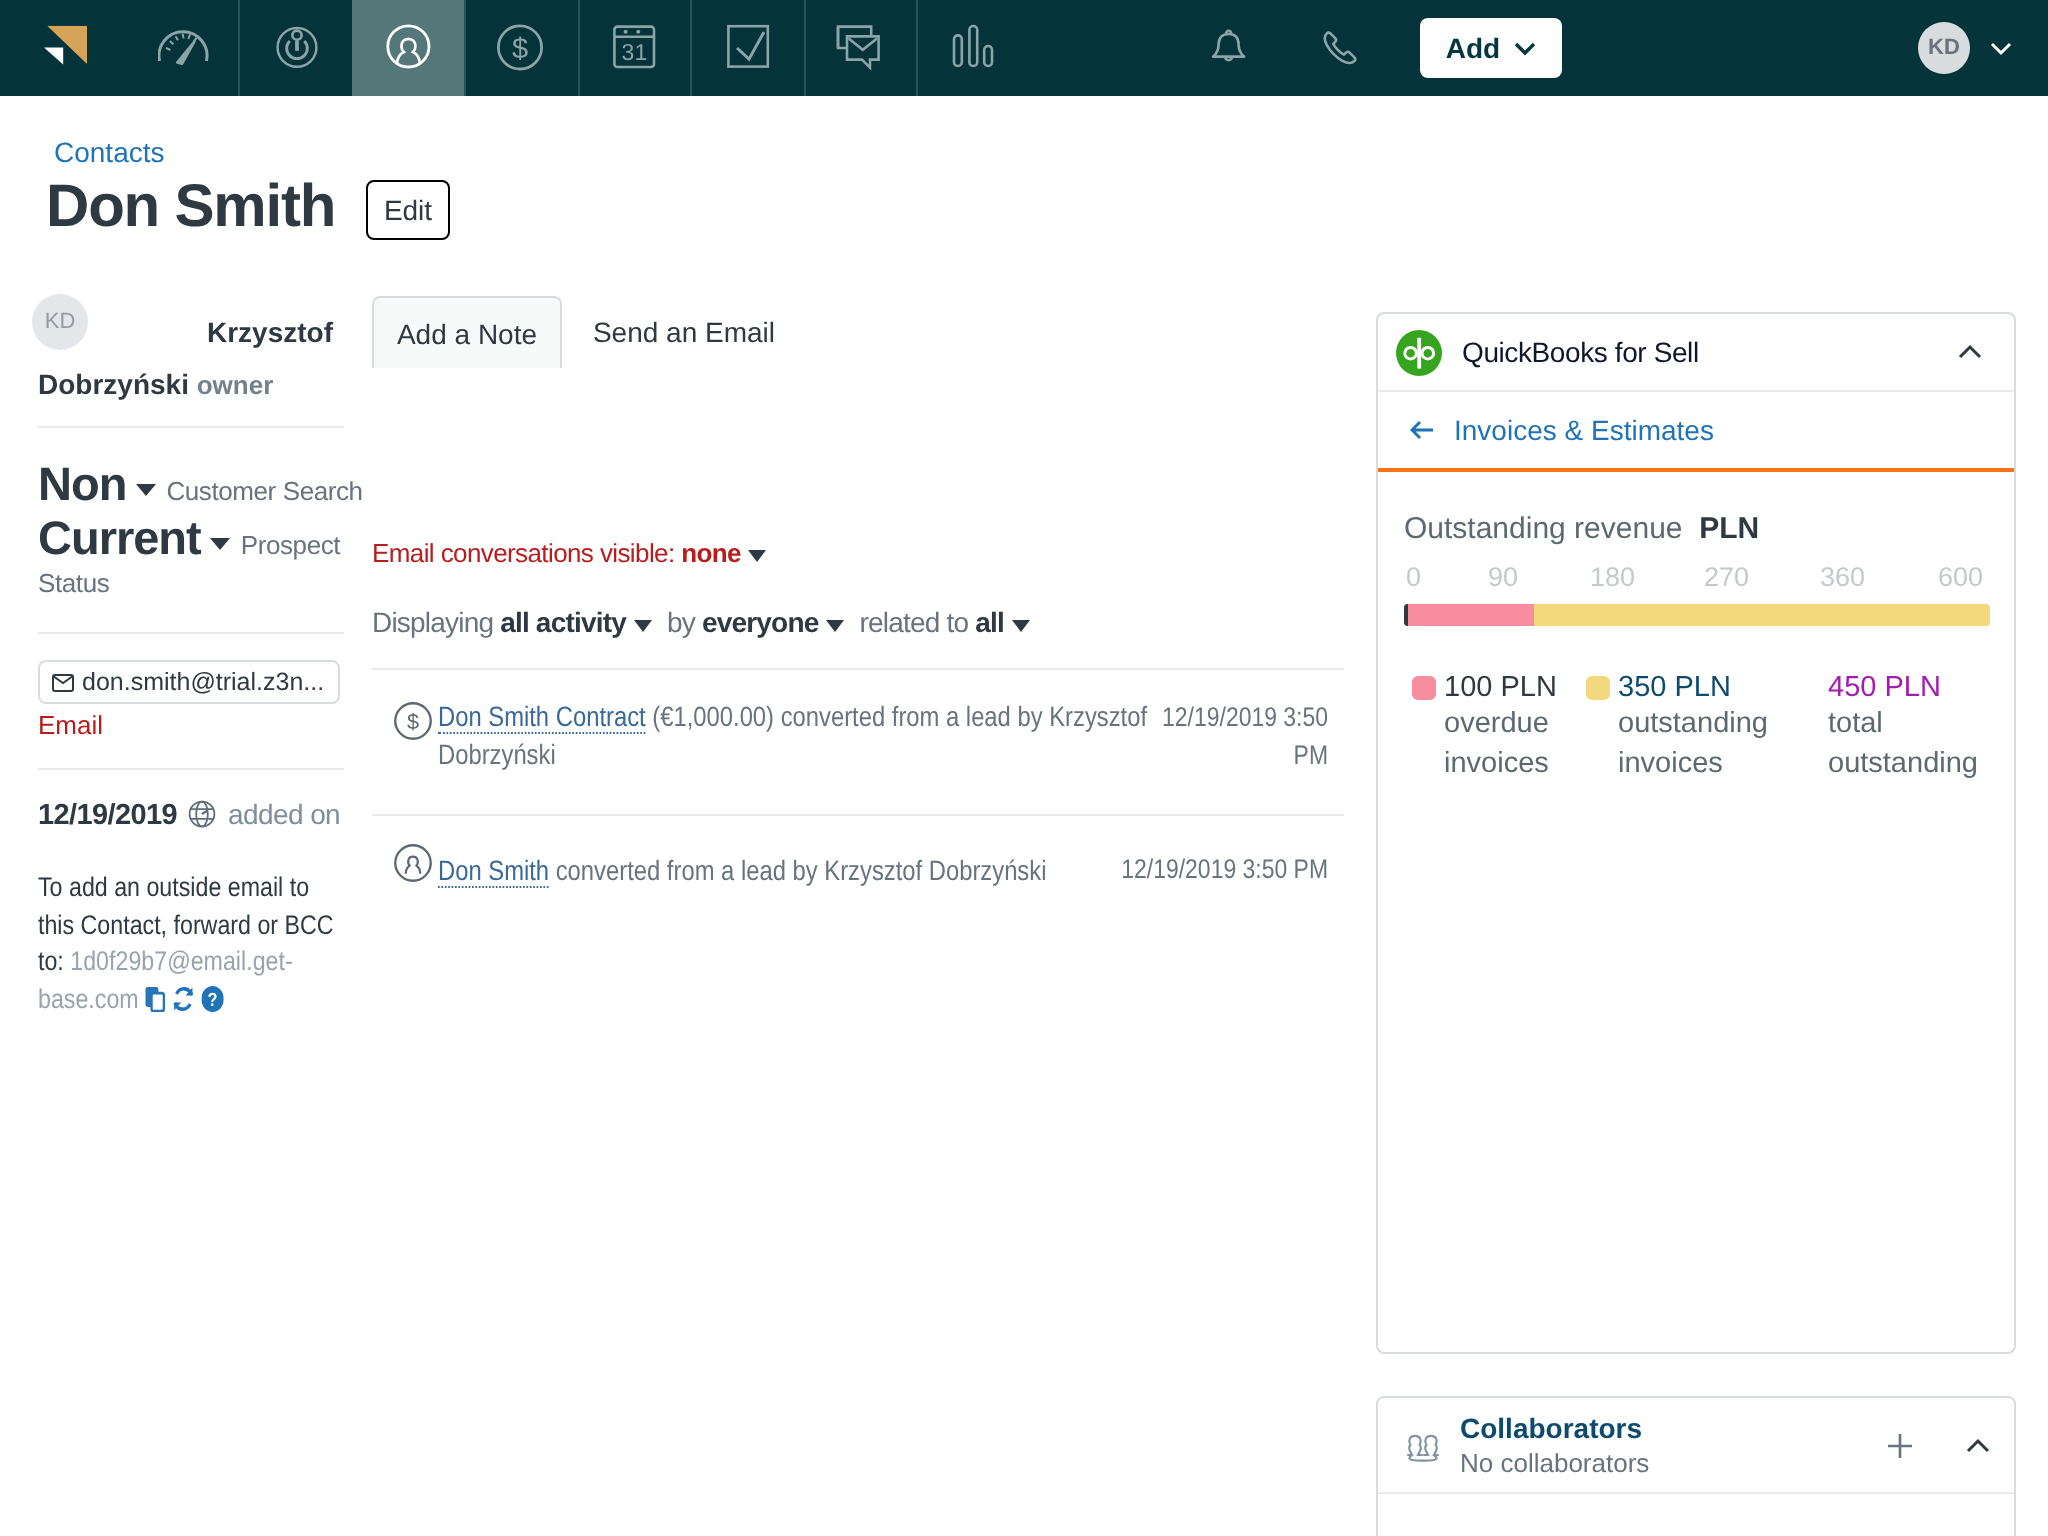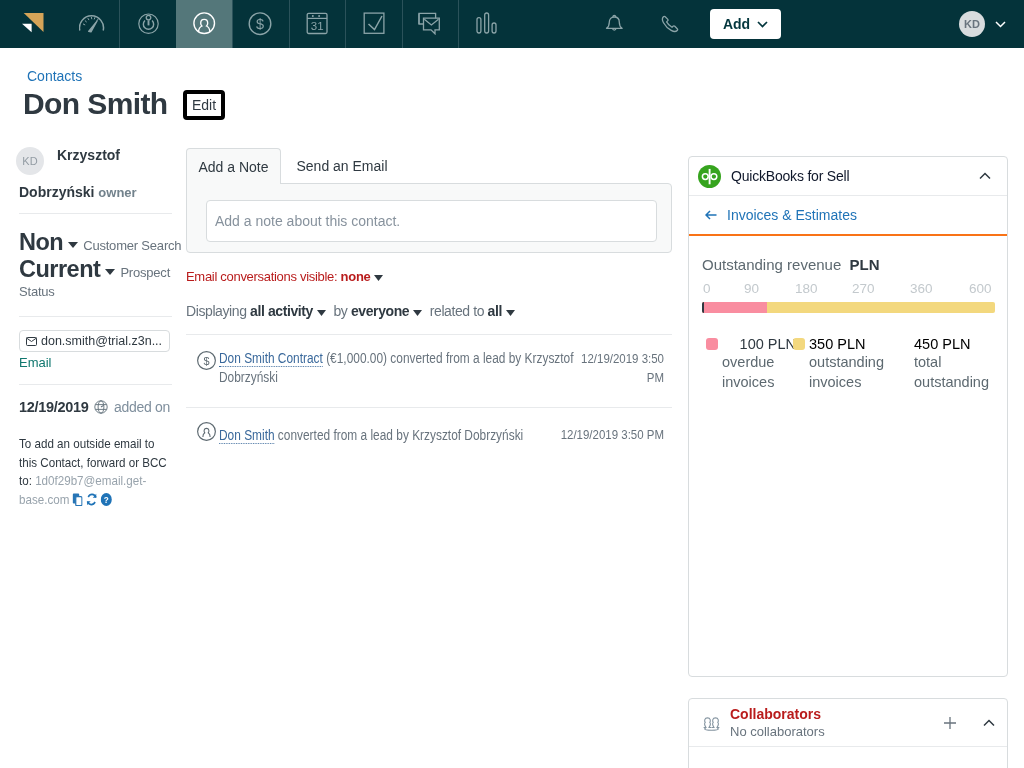--- a/index.html
+++ b/index.html
@@ -13,21 +13,21 @@
 .icon { stroke:#8ba4a8; fill:none; stroke-width:1.4; }
 .addbtn { position:absolute; left:710px; top:9px; width:71px; height:30px; background:#fff; border-radius:4px;
   display:flex; align-items:center; justify-content:center; font-size:14px; font-weight:bold; color:#03363d; }
 .searchbox { position:absolute; left:798px; top:9px; width:150px; height:30px; border:1px solid #2e5359; border-radius:4px;
   display:flex; align-items:center; color:#7b969a; font-size:13px; padding-left:10px; }
 .avatar { position:absolute; left:959px; top:11px; width:26px; height:26px; border-radius:50%; background:#d8dcde;
   display:flex; align-items:center; justify-content:center; font-size:11px; color:#68737d; font-weight:bold;}
 
 .crumb { position:absolute; left:27px; top:68px; font-size:14px; color:#1f73b7; }
 .title { position:absolute; left:23px; top:87px; font-size:30px; font-weight:bold; color:#2f3941; letter-spacing:-0.6px; }
-.editbtn { position:absolute; left:183px; top:90px; width:42px; height:30px; background:#fff; border:4px solid #000000;
+.editbtn { position:absolute; left:183px; top:90px; width:42px; height:30px; background:#fff; border:1px solid #000000;
   border-radius:4px; display:flex; align-items:center; justify-content:center; font-size:14px; color:#2f3941; }
 
 .sb { position:absolute; left:19px; width:156px; font-size:14px; color:#2f3941; }
 .hr-l { position:absolute; left:19px; width:153px; height:1px; background:#e8eaec; }
 .hr-c { position:absolute; left:186px; width:486px; height:1px; background:#e8eaec; }
 .card { position:absolute; left:688px; width:320px; background:#fff; border:1px solid #d8dcde; border-radius:4px; }
 </style>
 </head>
 <body>
 <div class="nav">
@@ -116,42 +116,42 @@
   <svg style="position:absolute;left:995px;top:21px" width="11" height="7" viewBox="0 0 11 7">
       <path d="M1 1 L5.5 5.5 L10 1" stroke="#fff" stroke-width="1.5" fill="none"></path>
     </svg>
 </div>
 
 <a class="crumb">Contacts</a>
 <div class="title">Don Smith</div>
 <div class="editbtn">Edit</div>
 
 <div style="position:absolute;left:16px;top:147px;width:28px;height:28px;border-radius:50%;background:#e4e6e9;color:#939ca4;font-size:11px;display:flex;align-items:center;justify-content:center;">KD</div>
-<div class="sb" style="top:147px;left:57px;font-weight:bold;font-size:14px;">Krzysztof</div>
+<div class="sb" style="top:158px;left:57px;font-weight:bold;font-size:14px;text-align:center;">Krzysztof</div>
 <div class="sb" style="top:184px;font-weight:bold;font-size:14px;">Dobrzyński <span style="color:#72828c;font-size:13px;">owner</span></div>
 <div class="hr-l" style="top:213px"></div>
 <div class="sb" style="top:229px;line-height:17px;width:170px;">
   <span style="font-size:23.5px;font-weight:bold;letter-spacing:-0.5px;line-height:27px;">Non</span><svg width="10" height="6" viewBox="0 0 10 6" style="margin:0 5px 2px 5px">
       <path d="M0 0 H10 L5 6 Z" fill="#2f3941"></path>
     </svg><span style="font-size:13px;color:#68737d;letter-spacing:-0.2px;">Customer Search</span>
 </div>
 <div class="sb" style="top:256px;line-height:17px;width:170px;">
   <span style="font-size:23.5px;font-weight:bold;letter-spacing:-0.5px;line-height:27px;">Current</span><svg width="10" height="6" viewBox="0 0 10 6" style="margin:0 5px 2px 5px">
       <path d="M0 0 H10 L5 6 Z" fill="#2f3941"></path>
     </svg><span style="font-size:13px;color:#68737d;letter-spacing:-0.2px;line-height:17px;">Prospect Status</span>
 </div>
 <div class="hr-l" style="top:316px"></div>
 <div style="position:absolute;left:19px;top:330px;width:151px;height:22px;border:1px solid #d8dcde;border-radius:4px;background:#fff;display:flex;align-items:center;padding:0 6px;font-size:12.5px;color:#2f3941;">
   <svg width="11" height="9" viewBox="0 0 11 9" style="margin-right:4px;flex:none;">
       <rect x="0.5" y="0.5" width="10" height="8" rx="1" stroke="#2f3941" fill="none"></rect>
       <path d="M0.5 1 L5.5 4.5 L10.5 1" stroke="#2f3941" fill="none"></path>
     </svg>
   <span style="white-space:nowrap;">don.smith@trial.z3n...</span>
 </div>
-<div class="sb" style="top:355px;font-size:13px;color:#0f766e;">Email</div>
+<div class="sb" style="top:355px;font-size:13px;color:#b91c1c;">Email</div>
 <div class="hr-l" style="top:384px"></div>
 <div class="sb" style="top:399px;font-weight:bold;font-size:14.5px;letter-spacing:-0.3px;white-space:nowrap;">12/19/2019
   <svg width="14" height="14" viewBox="0 0 14 14" style="margin:0 2px -2px 2px">
       <g stroke="#5f6e78" fill="none" stroke-width="0.9">
         <circle cx="7" cy="7" r="6.2"></circle>
         <ellipse cx="7" cy="7" rx="2.9" ry="6.2"></ellipse>
         <path d="M1.4 4.6 H12.6 M1.4 9.4 H12.6"></path>
         <path d="M7 7 L9.6 5.4" stroke-width="1.1"></path>
       </g>
     </svg>
@@ -172,23 +172,20 @@
       <circle cx="6.5" cy="6.5" r="6.5" fill="#1f73b7"></circle>
       <text x="6.5" y="10" text-anchor="middle" font-size="9.5" font-weight="bold" fill="#fff" font-family="Liberation Sans">?</text>
     </svg>
 </div>
 
 <div style="position:absolute;left:186px;top:148px;width:486px;">
   <div style="position:relative;height:35px;">
     <div style="position:absolute;left:95px;top:0;width:122px;height:35px;display:flex;align-items:center;justify-content:center;font-size:14px;color:#2f3941;">Send an Email</div>
     <div style="position:absolute;left:0;top:0;width:95px;height:36px;background:#f8f9f9;border:1px solid #d8dcde;border-bottom:none;border-radius:4px 4px 0 0;display:flex;align-items:center;justify-content:center;font-size:14px;color:#2f3941;">Add a Note</div>
   </div>
-  <div style="width:486px;height:70px;background:#f8f9f9;border:1px solid #d8dcde;border-radius:0 4px 4px 4px;padding:16px 14px 16px 19px;">
-    <div style="width:451px;height:42px;background:#fff;border:1px solid #d8dcde;border-radius:4px;display:flex;align-items:center;padding-left:8px;color:#87929d;font-size:14px;">Add a note about this contact.</div>
-  </div>
 </div>
 <div style="position:absolute;left:186px;top:269px;font-size:13px;letter-spacing:-0.3px;color:#b91c1c;">Email conversations visible: <b>none</b><svg width="9" height="6" viewBox="0 0 9 6" style="margin-left:4px">
       <path d="M0 0 H9 L4.5 6 Z" fill="#2f3941"></path>
     </svg></div>
 <div style="position:absolute;left:186px;top:303px;font-size:14px;letter-spacing:-0.4px;color:#68737d;">Displaying <b style="color:#2f3941">all activity</b><svg width="9" height="6" viewBox="0 0 9 6" style="margin:0 4px">
       <path d="M0 0 H9 L4.5 6 Z" fill="#2f3941"></path>
     </svg> by <b style="color:#2f3941">everyone</b><svg width="9" height="6" viewBox="0 0 9 6" style="margin:0 4px">
       <path d="M0 0 H9 L4.5 6 Z" fill="#2f3941"></path>
     </svg> related to <b style="color:#2f3941">all</b><svg width="9" height="6" viewBox="0 0 9 6" style="margin-left:4px">
       <path d="M0 0 H9 L4.5 6 Z" fill="#2f3941"></path>
@@ -243,46 +240,46 @@
         <span style="position:absolute;left:150px">270</span>
         <span style="position:absolute;left:208px">360</span>
         <span style="position:absolute;left:267px">600</span>
     </div>
     <div style="position:relative;width:293px;height:11px;margin-top:5px;background:#f3d87e;border-radius:2px;overflow:hidden;">
       <div style="position:absolute;left:0;top:0;width:65px;height:11px;background:#f98da0;"></div>
       <div style="position:absolute;left:0;top:0;width:2px;height:11px;background:#2f3941;"></div>
     </div>
     <div style="position:absolute;left:17px;top:100px;width:90px;font-size:14.5px;">
       <span style="position:absolute;left:0;top:2px;width:12px;height:12px;background:#f98da0;border-radius:3px;"></span>
-      <div style="margin-left:16px;color:#2f3941;text-align:right;">100 PLN</div>
+      <div style="margin-left:16px;color:#2f3941;">100 PLN</div>
       <div style="margin-left:16px;color:#5d6970;line-height:20px;">overdue invoices</div>
     </div>
     <div style="position:absolute;left:104px;top:100px;width:105px;font-size:14.5px;">
       <span style="position:absolute;left:0;top:2px;width:12px;height:12px;background:#f3d87e;border-radius:3px;"></span>
-      <div style="margin-left:16px;color:#000000;">350 PLN</div>
+      <div style="margin-left:16px;color:#0c4a6e;">350 PLN</div>
       <div style="margin-left:16px;color:#5d6970;line-height:20px;">outstanding invoices</div>
     </div>
     <div style="position:absolute;left:225px;top:100px;width:95px;font-size:14.5px;">
-      <div style="color:#000000;">450 PLN</div>
+      <div style="color:#a21caf;">450 PLN</div>
       <div style="color:#5d6970;line-height:20px;">total outstanding</div>
     </div>
   </div>
 </div>
 
 <div class="card" style="top:698px;height:71px;border-radius:4px 4px 0 0;">
   <div style="height:48px;display:flex;align-items:center;padding:0 12px;border-bottom:1px solid #e8eaec;">
     <svg width="21" height="18" viewBox="0 0 21 18" style="flex:none;">
       <g fill="none" stroke="#8494a0" stroke-width="1.1">
         <path d="M2.6 13.5 H5.0 C4.4 12 3.6 11.5 3.6 10 Q3.6 9 4.2 8.4 C3.2 7 3.4 3.9 6.5 3.9 C9.6 3.9 9.8 7 8.8 8.4 Q9.4 9 9.4 10 C9.4 11.5 8.6 12 8.0 13.5 H10.4"></path>
         <path d="M10.6 13.5 H13.0 C12.4 12 11.6 11.5 11.6 10 Q11.6 9 12.2 8.4 C11.2 7 11.4 3.9 14.5 3.9 C17.6 3.9 17.8 7 16.8 8.4 Q17.4 9 17.4 10 C17.4 11.5 16.6 12 16.0 13.5 H18.4"></path>
         <path d="M3.4 13.7 C2.6 14.1 2.2 14.6 2.2 15.1 C2.2 15.9 4.5 16.3 9 16.3 C13.5 16.3 15.8 15.9 15.8 15.1 C15.8 14.6 15.4 14.1 14.6 13.7" transform="translate(1.5,0)"></path>
       </g>
     </svg>
     <div style="margin-left:8px;">
-      <div style="font-size:14px;font-weight:bold;color:#b91c1c;">Collaborators</div>
+      <div style="font-size:14px;font-weight:bold;color:#0c4a6e;">Collaborators</div>
       <div style="font-size:13px;color:#68737d;margin-top:2px;">No collaborators</div>
     </div>
     <svg style="margin-left:auto;margin-right:27px" width="12" height="12" viewBox="0 0 12 12">
         <path d="M6 0 V12 M0 6 H12" stroke="#68737d" stroke-width="1.3"></path>
       </svg>
     <svg width="12" height="8" viewBox="0 0 12 8">
         <path d="M1 6.5 L6 1.5 L11 6.5" stroke="#2f3941" stroke-width="1.5" fill="none"></path>
       </svg>
   </div>
 </div>

